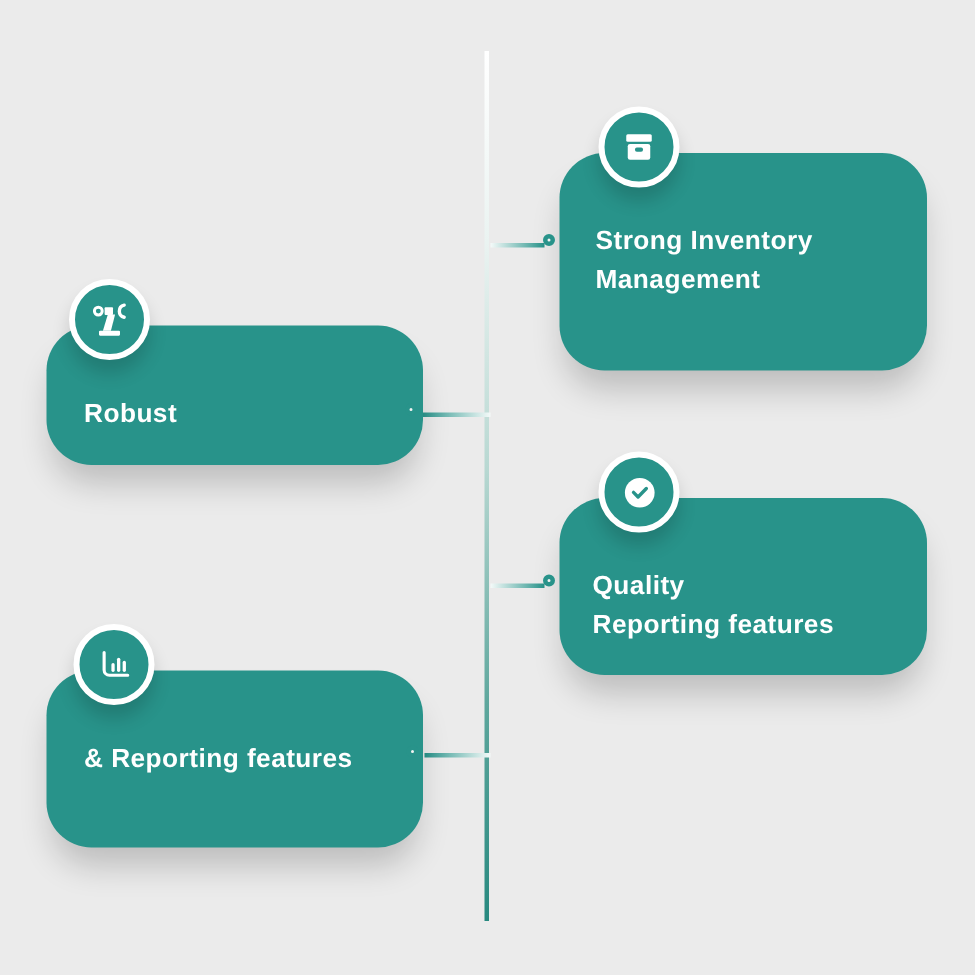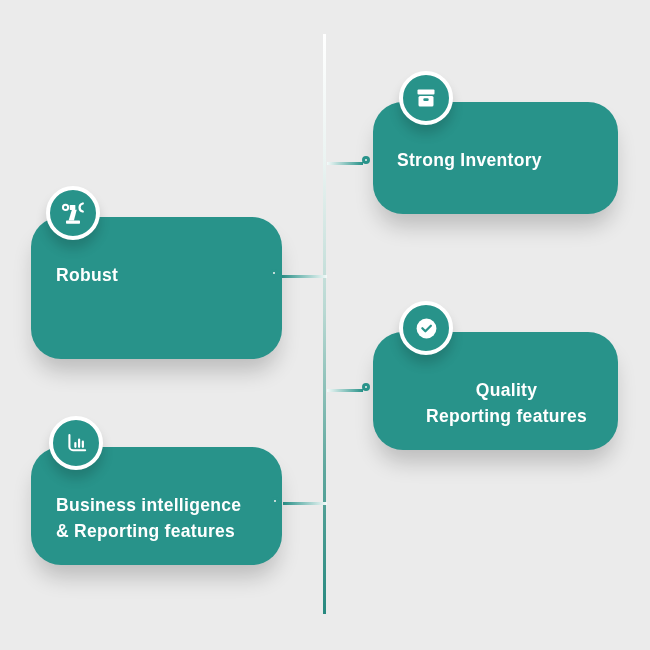--- a/index.html
+++ b/index.html
@@ -55,35 +55,35 @@
   .n3 { left: 362px; top: 383px; }
   .n4 { left: 271px; top: 497px; }
   
   .card {
     position: absolute;
     background: var(--accent);
     border-radius: 30px;
     box-shadow: 0 16px 22px -4px rgba(0,0,0,0.20);
     z-index: 2;
   }
-  .card-1 { left: 373px; top: 102px; width: 245px; height: 112px; }
-  .card-2 { left: 31px;  top: 217px; width: 251px; height: 142px; }
+  .card-1 { left: 373px; top: 102px; width: 245px; height: 145px; }
+  .card-2 { left: 31px;  top: 217px; width: 251px; height: 93px; }
   .card-3 { left: 373px; top: 332px; width: 245px; height: 118px; }
   .card-4 { left: 31px;  top: 447px; width: 251px; height: 118px; }
   .card-text {
     padding-top: 45px;
     color: var(--card-text);
     font-size: 17.5px;
     line-height: 26px;
     font-weight: 700;
     letter-spacing: 0.3px;
   }
   .card-1 .card-text { padding-left: 24px; }
   .card-2 .card-text { padding-left: 25px; }
-  .card-3 .card-text { padding-left: 22px; text-align: center; }
+  .card-3 .card-text { padding-left: 22px; }
   .card-4 .card-text { padding-left: 25px; }
   
   .badge {
     position: absolute;
     top: -31px;
     width: 54px; height: 54px;
     background: var(--accent);
     border: 4px solid #ffffff;
     border-radius: 50%;
     display: flex; align-items: center; justify-content: center;
@@ -112,20 +112,21 @@
   <div class="card card-1">
     <div class="badge">
       <svg width="24" height="24" viewBox="0 0 24 24">
         <rect class="icon-white-fill" x="3.5" y="3.5" width="17" height="5" rx="1"></rect>
         <rect class="icon-white-fill" x="4.5" y="10" width="15" height="10.5" rx="1.5"></rect>
         <rect class="icon-accent-fill" x="9.3" y="12.3" width="5.4" height="2.8" rx="1.3"></rect>
       </svg>
     </div>
     <div class="card-text">
       <div>Strong Inventory</div>
+      <div>Management</div>
     </div>
   </div>
 
   <div class="card card-2">
     <div class="badge">
       <svg width="28" height="28" viewBox="0 0 30 30">
         <circle class="icon-white-stroke" cx="7" cy="9" r="2.8" stroke-width="2.1"></circle>
         <rect class="icon-white-fill" x="11.5" y="6.3" width="6" height="5.4" rx="0.6"></rect>
         <path class="icon-white-stroke" d="M25.5 4.8 a4.4 4.4 0 0 0 0 8.6" stroke-width="2.4" stroke-linecap="round"></path>
         <path class="icon-white-fill" d="M13.8 11.5 L19 11.5 L16 23 L10.3 23 Z"></path>
@@ -153,21 +154,20 @@
   <div class="card card-4">
     <div class="badge">
       <svg width="25" height="25" viewBox="0 0 24 24">
         <path class="icon-white-stroke" d="M5.2 3.8 V15 a3.4 3.4 0 0 0 3.4 3.4 H20.3" stroke-width="2" stroke-linecap="round"></path>
         <line class="icon-white-stroke" x1="10.9" y1="11.6" x2="10.9" y2="15.2" stroke-width="2.1" stroke-linecap="round"></line>
         <line class="icon-white-stroke" x1="14.5" y1="8.2" x2="14.5" y2="15.2" stroke-width="2.1" stroke-linecap="round"></line>
         <line class="icon-white-stroke" x1="18.1" y1="10.2" x2="18.1" y2="15.2" stroke-width="2.1" stroke-linecap="round"></line>
       </svg>
     </div>
     <div class="card-text">
-      <div>Business intelligence</div>
       <div>&amp; Reporting features</div>
     </div>
   </div>
 
   <div class="node n1"></div>
   <div class="node n2"></div>
   <div class="node n3"></div>
   <div class="node n4"></div>
 
 </div>

